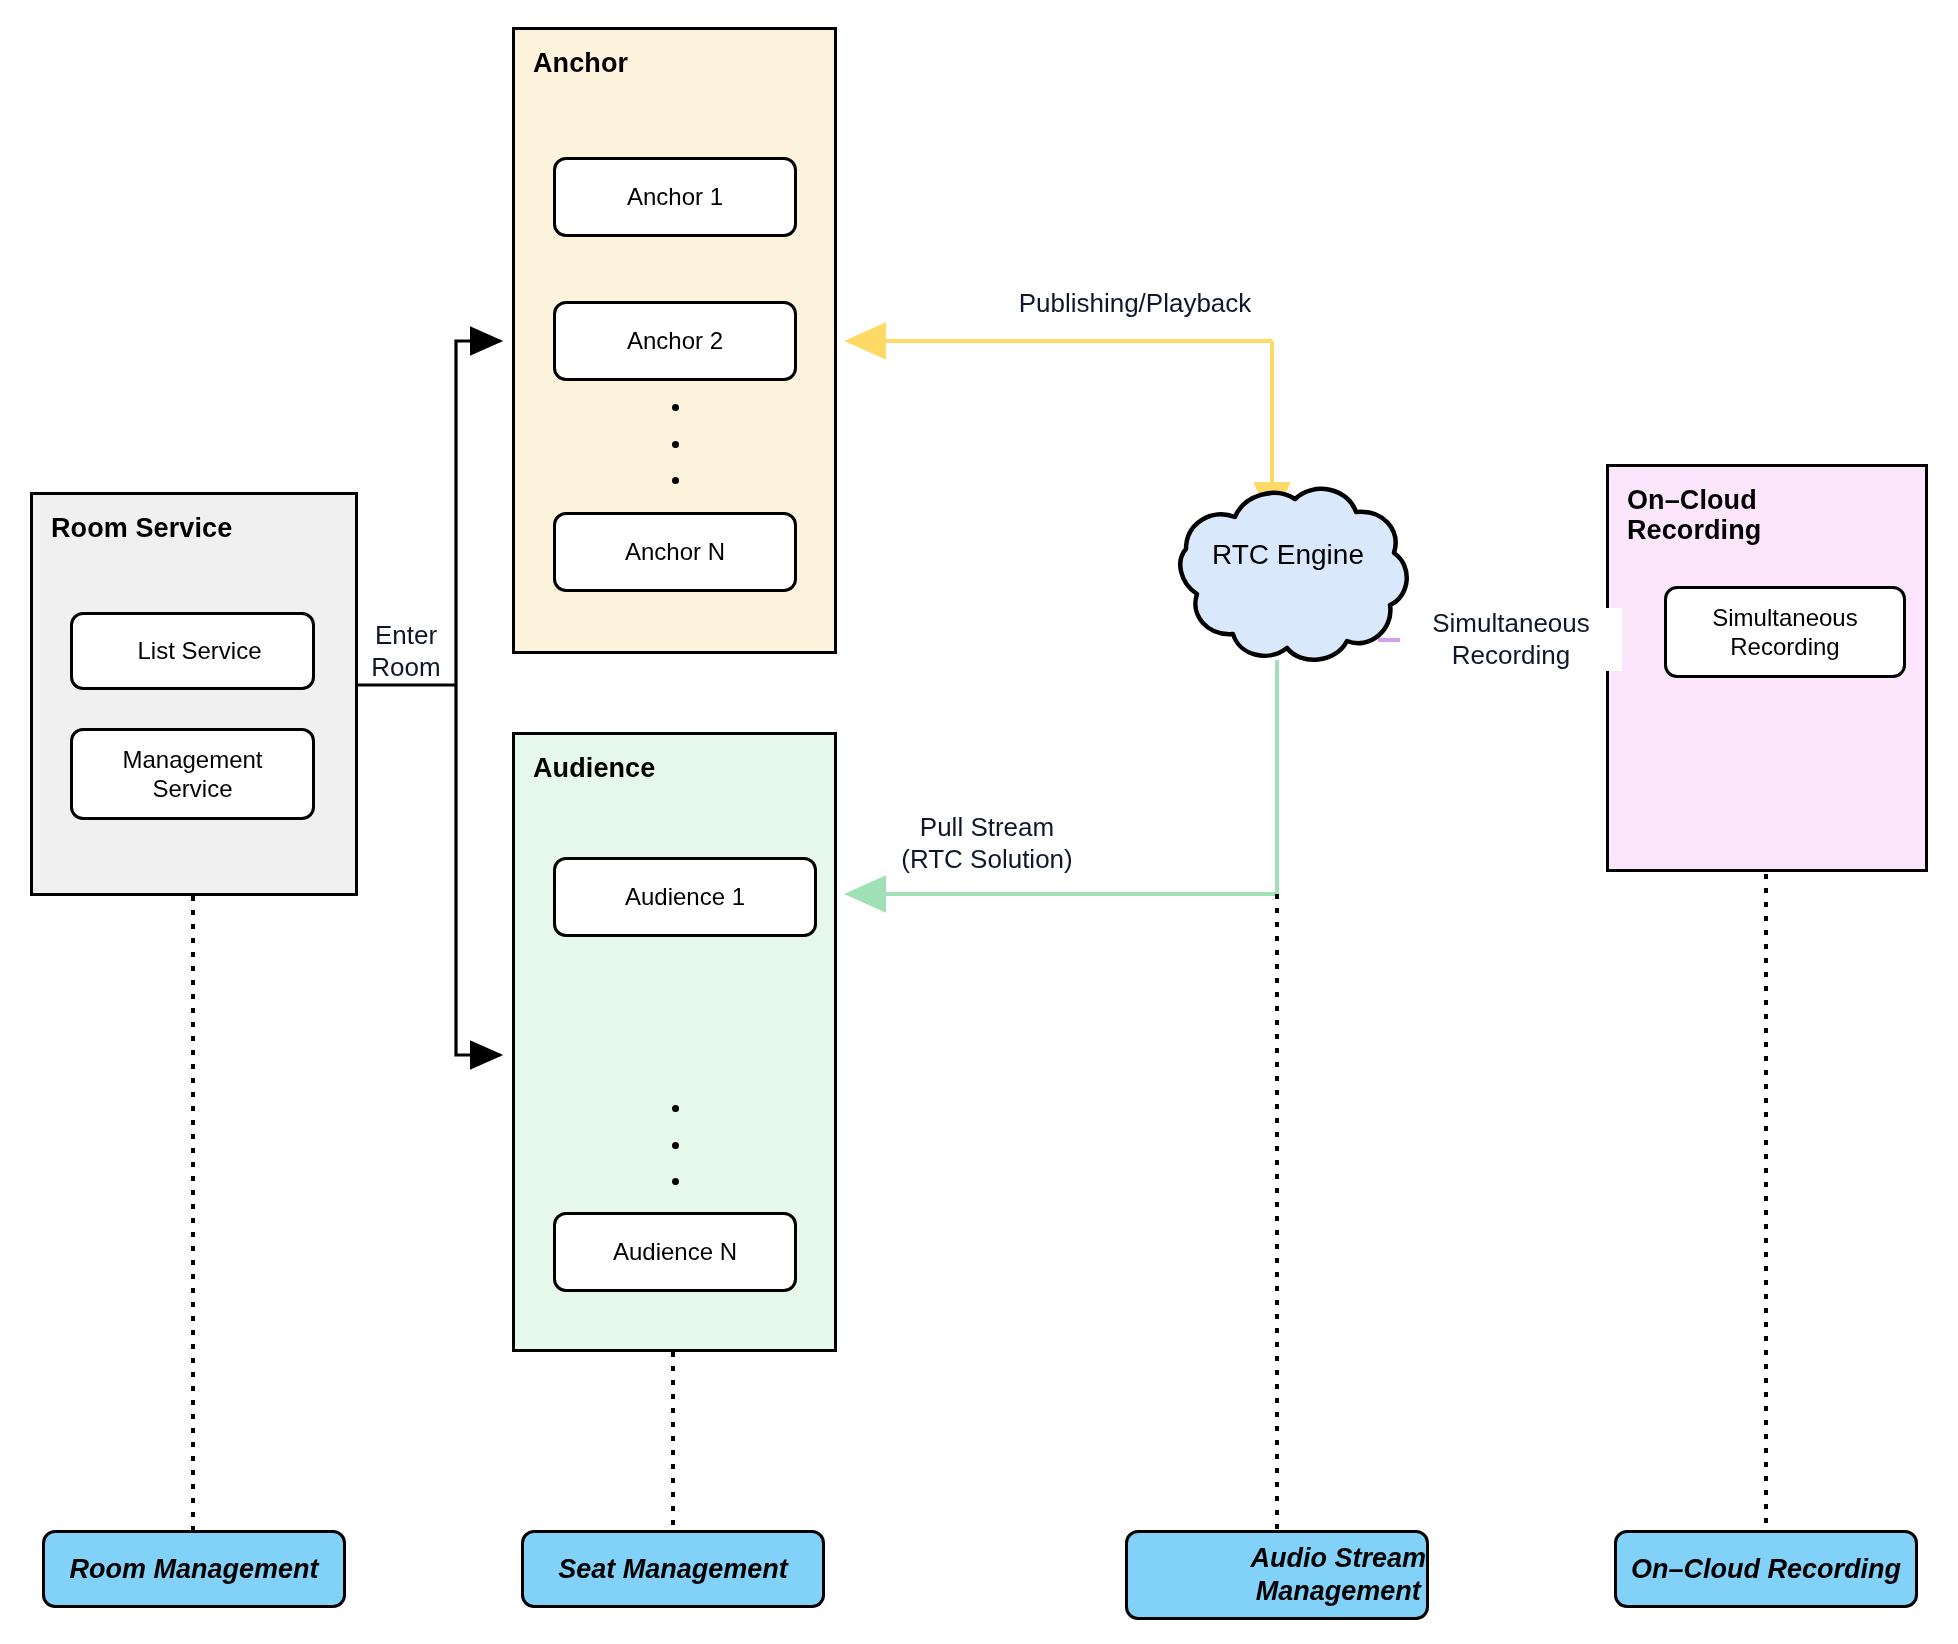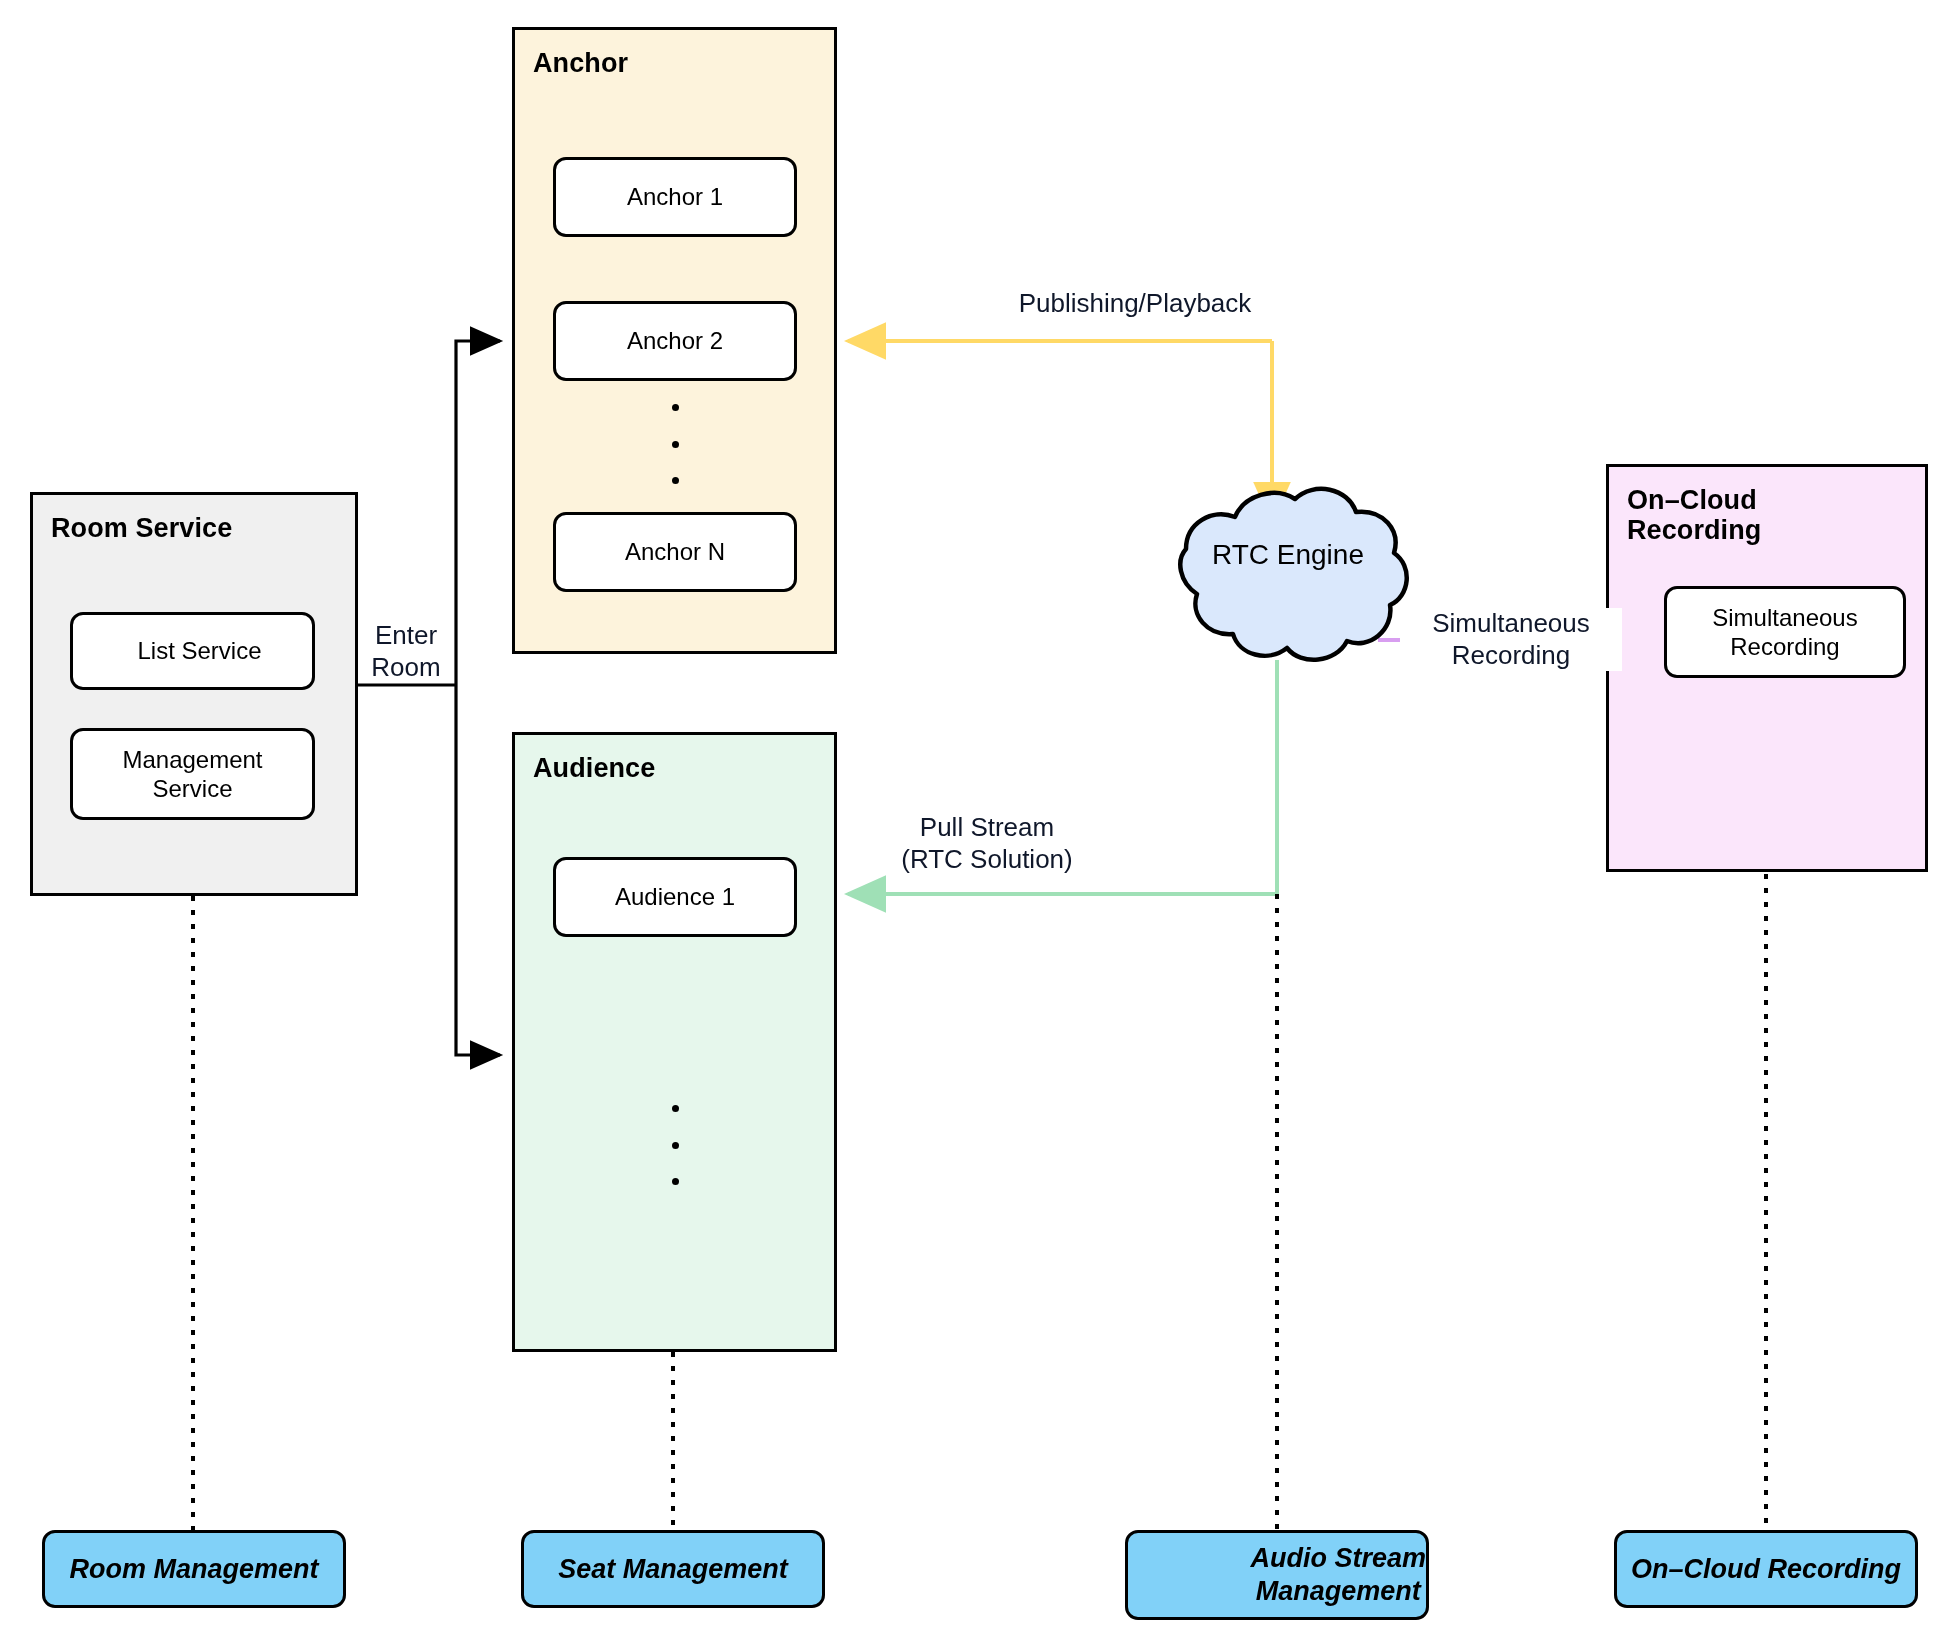--- a/index.html
+++ b/index.html
@@ -201,27 +201,30 @@
       <i></i>
       <i></i>
   </div>
   <div class="abs node" style="left:553px; top:512px; width:244px; height:80px;">
     <span>Anchor N</span>
   </div>
 
   <div class="abs group" style="left:512px; top:732px; width:325px; height:620px; background:#e6f7ec;">
     <div class="group-title" style="left:18px; top:18px;">Audience</div>
   </div>
-  <div class="abs node" style="left:553px; top:857px; width:244px; height:80px;text-align:center;">
+  <div class="abs node" style="left:553px; top:857px; width:264px; height:80px;text-align:center;">
     <span>Audience 1</span>
   </div>
   <div class="abs vdots" style="left:665px; top:1105px; width:20px; height:80px;">
     <i></i>
       <i></i>
       <i></i>
+  </div>
+  <div class="abs node" style="left:553px; top:1212px; width:244px; height:80px;">
+    <span>Audience N</span>
   </div>
 
   <div class="abs" style="left:1158px; top:475px; width:260px; height:190px;">
     <div class="cloud-label">RTC Engine</div>
   </div>
 
   <div class="abs group" style="left:1606px; top:464px; width:322px; height:408px; background:#fbe6fb;">
     <div class="group-title" style="left:18px; top:18px;">On–Cloud
 Recording</div>
   </div>

